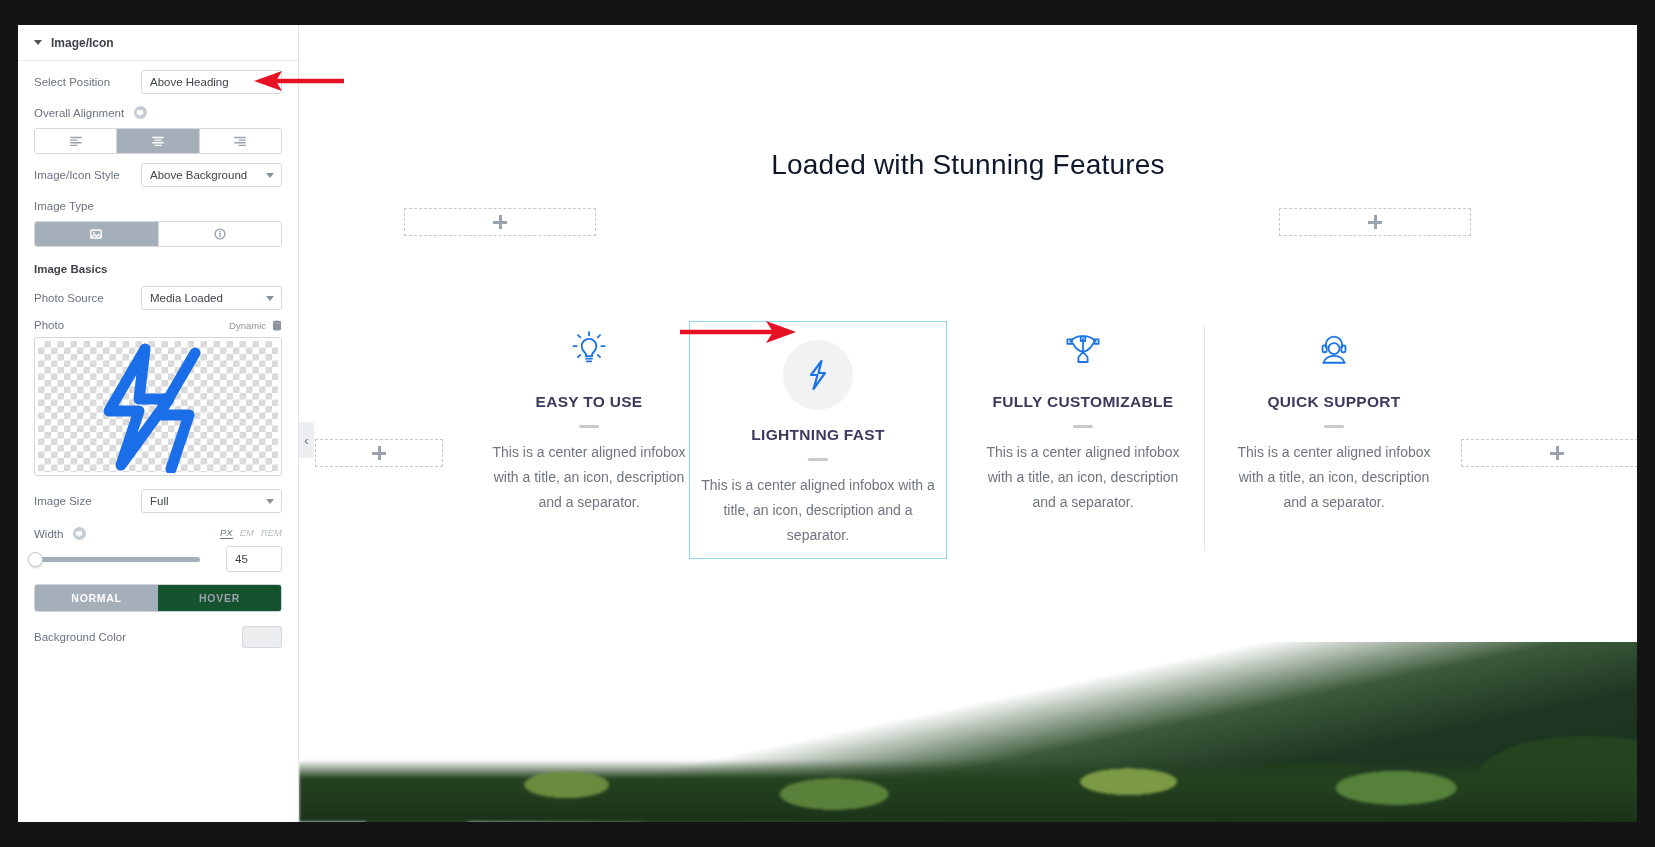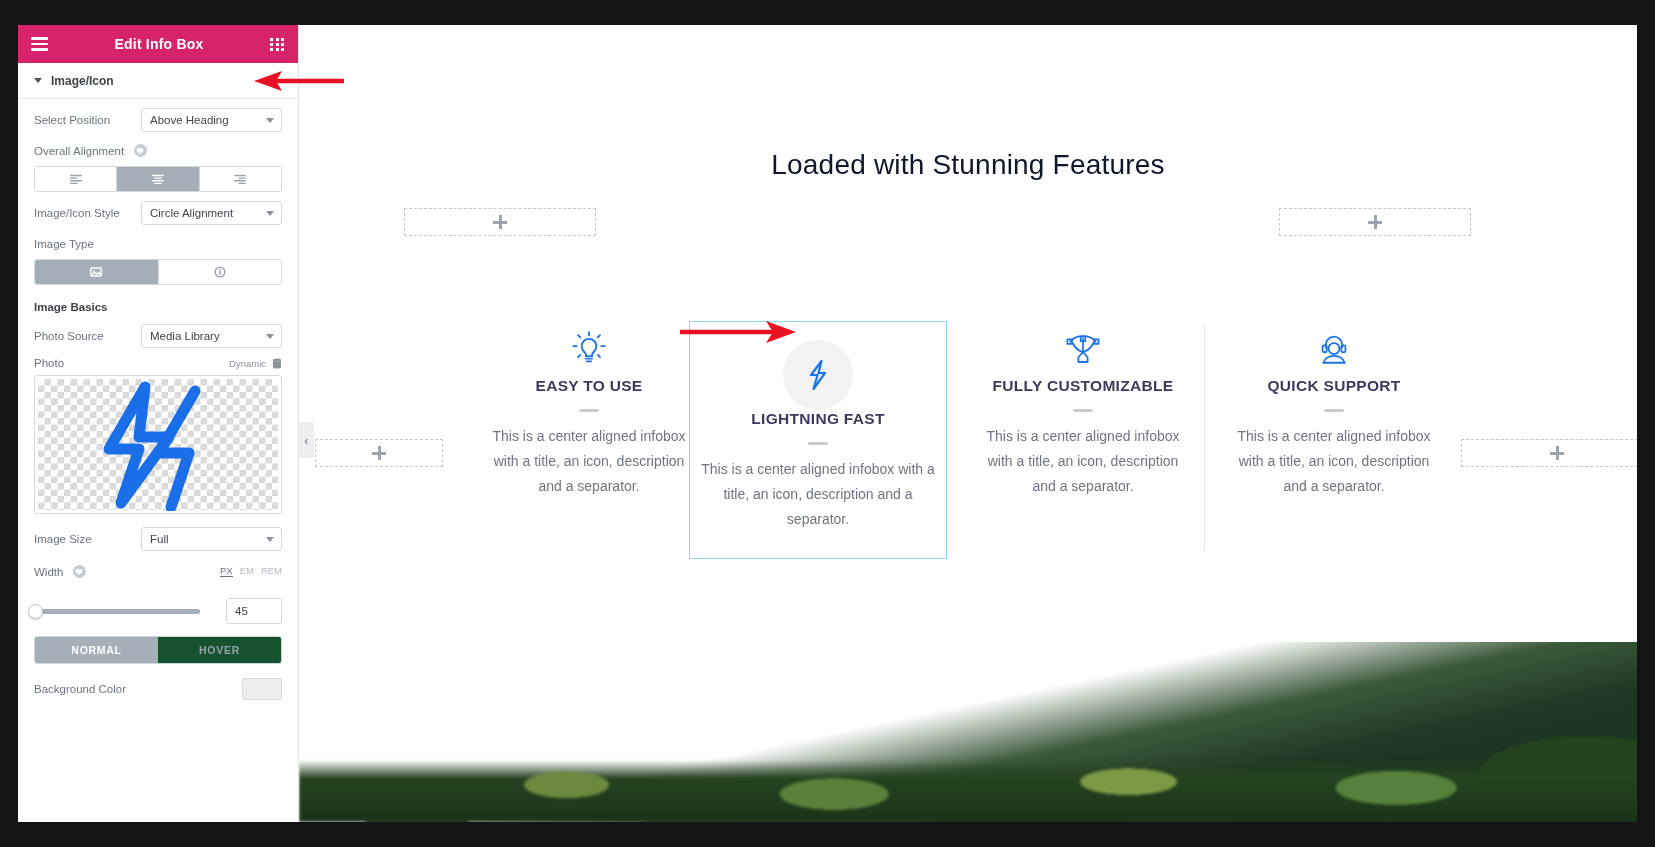--- a/index.html
+++ b/index.html
@@ -105,25 +105,25 @@
     background-size: 13px 13px;
     background-position: 0 0, 6.5px 6.5px;
     background-color: #ffffff;
   }
   .thumb svg { position: absolute; left: 50%; top: 50%; transform: translate(-50%,-50%); width: 150px; height: 132px; }
 
   .dyn-row { display: flex; align-items: center; gap: 6px; }
   .dyn-label { font-size: 9.5px; color: #8b929c; }
   .dyn-icon svg { width: 10px; height: 11px; display: block; }
 
-  .units { display: flex; gap: 7px; align-items: baseline; }
+  .units { display: flex; gap: 7px; align-items: baseline; font-style: italic; }
   .unit { font-size: 9.5px; color: #b4bac2; cursor: pointer; }
   .unit.active { color: #6b7381; border-bottom: 1px solid #6b7381; }
 
-  .slider-row { display: flex; align-items: center; gap: 26px; margin-top: 18px; }
+  .slider-row { display: flex; align-items: center; gap: 26px; margin-top: 4px; }
   .track { position: relative; flex: 1; height: 5px; background: #a4afba; border-radius: 3px; }
   .knob {
     position: absolute; top: 50%; width: 15px; height: 15px; margin-top: -7.5px; margin-left: -7.5px;
     background: #fff; border: 1px solid #c2c8cf; border-radius: 50%;
     box-shadow: 0 1px 2px rgba(0,0,0,.18); cursor: grab;
   }
   .num-box {
     width: 56px; height: 26px; border: 1px solid #d5d8dc; border-radius: 3px;
     background: #fff; font-size: 11.5px; color: #3f444b;
     display: flex; align-items: center; padding: 0 8px;
@@ -192,57 +192,38 @@
   }
   .card.selected { border: 1px solid #8fd9ef; background: #fff; }
   .card-icon { display: flex; align-items: center; justify-content: center; height: 56px; }
   .card-icon svg { width: 44px; height: 44px; }
   .icon-circle {
     width: 70px; height: 70px; border-radius: 50%; background: #f2f2f2;
     display: flex; align-items: center; justify-content: center; margin: 0 auto;
   }
   .icon-circle svg { width: 36px; height: 36px; }
   .card-title {
-    margin-top: 0; font-size: 15.5px; font-weight: bold; color: #3b3a5c;
+    margin-top: 16px; font-size: 15.5px; font-weight: bold; color: #3b3a5c;
     letter-spacing: .3px;
   }
   .sep { width: 20px; height: 3px; background: #c8cbd0; margin: 14px auto 0; border-radius: 2px; }
   .card-desc {
     margin-top: 12px; font-size: 14px; color: #6f7480; line-height: 1.78;
   }
   .v-divider { position: absolute; width: 1px; background: #e4e6ea; }
 
   .arrow-annot { position: absolute; pointer-events: none; }
 </style>
 </head>
 <body>
 
 <div id="root">
 
   <div id="panel">
 
-    <div class="panel-header">
-      <div class="hamburger">
-          <i></i>
-          <i></i>
-          <i></i>
-        </div>
-      <div class="panel-title">Edit Info Box</div>
-      <div class="grid-icon">
-        <i></i>
-          <i></i>
-          <i></i>
-          <i></i>
-          <i></i>
-          <i></i>
-          <i></i>
-          <i></i>
-          <i></i>
-      </div>
-    </div>
 
     <div class="section-row">
       <span class="caret"></span>
       <span class="section-title">Image/Icon</span>
     </div>
 
     <div class="panel-body">
 
       <div class="ctrl">
         <div class="ctrl-row">
@@ -280,21 +261,21 @@
                 <path class="ico-line" d="M2 4h12M7 7h7M2 10h12M7 13h7"></path>
               </svg>
           </div>
         </div>
       </div>
 
       <div class="ctrl">
         <div class="ctrl-row">
           <span class="ctrl-label">Image/Icon Style</span>
           <div class="select">
-            <span>Circle Alignment</span>
+            <span>Above Background</span>
             <span class="arrow"></span>
           </div>
         </div>
       </div>
 
       <div class="ctrl">
         <span class="ctrl-label">Image Type</span>
         <div class="btn-group">
           <div class="active">
             <svg viewBox="0 0 16 16">
@@ -314,21 +295,21 @@
       </div>
 
       <div class="ctrl" style="padding-top:12px;">
         <span class="ctrl-label bold">Image Basics</span>
       </div>
 
       <div class="ctrl">
         <div class="ctrl-row">
           <span class="ctrl-label">Photo Source</span>
           <div class="select">
-            <span>Media Library</span>
+            <span>Media Loaded</span>
             <span class="arrow"></span>
           </div>
         </div>
       </div>
 
       <div class="ctrl">
         <div class="ctrl-row">
           <span class="ctrl-label">Photo</span>
           <div class="dyn-row">
             <span class="dyn-label">Dynamic</span>

